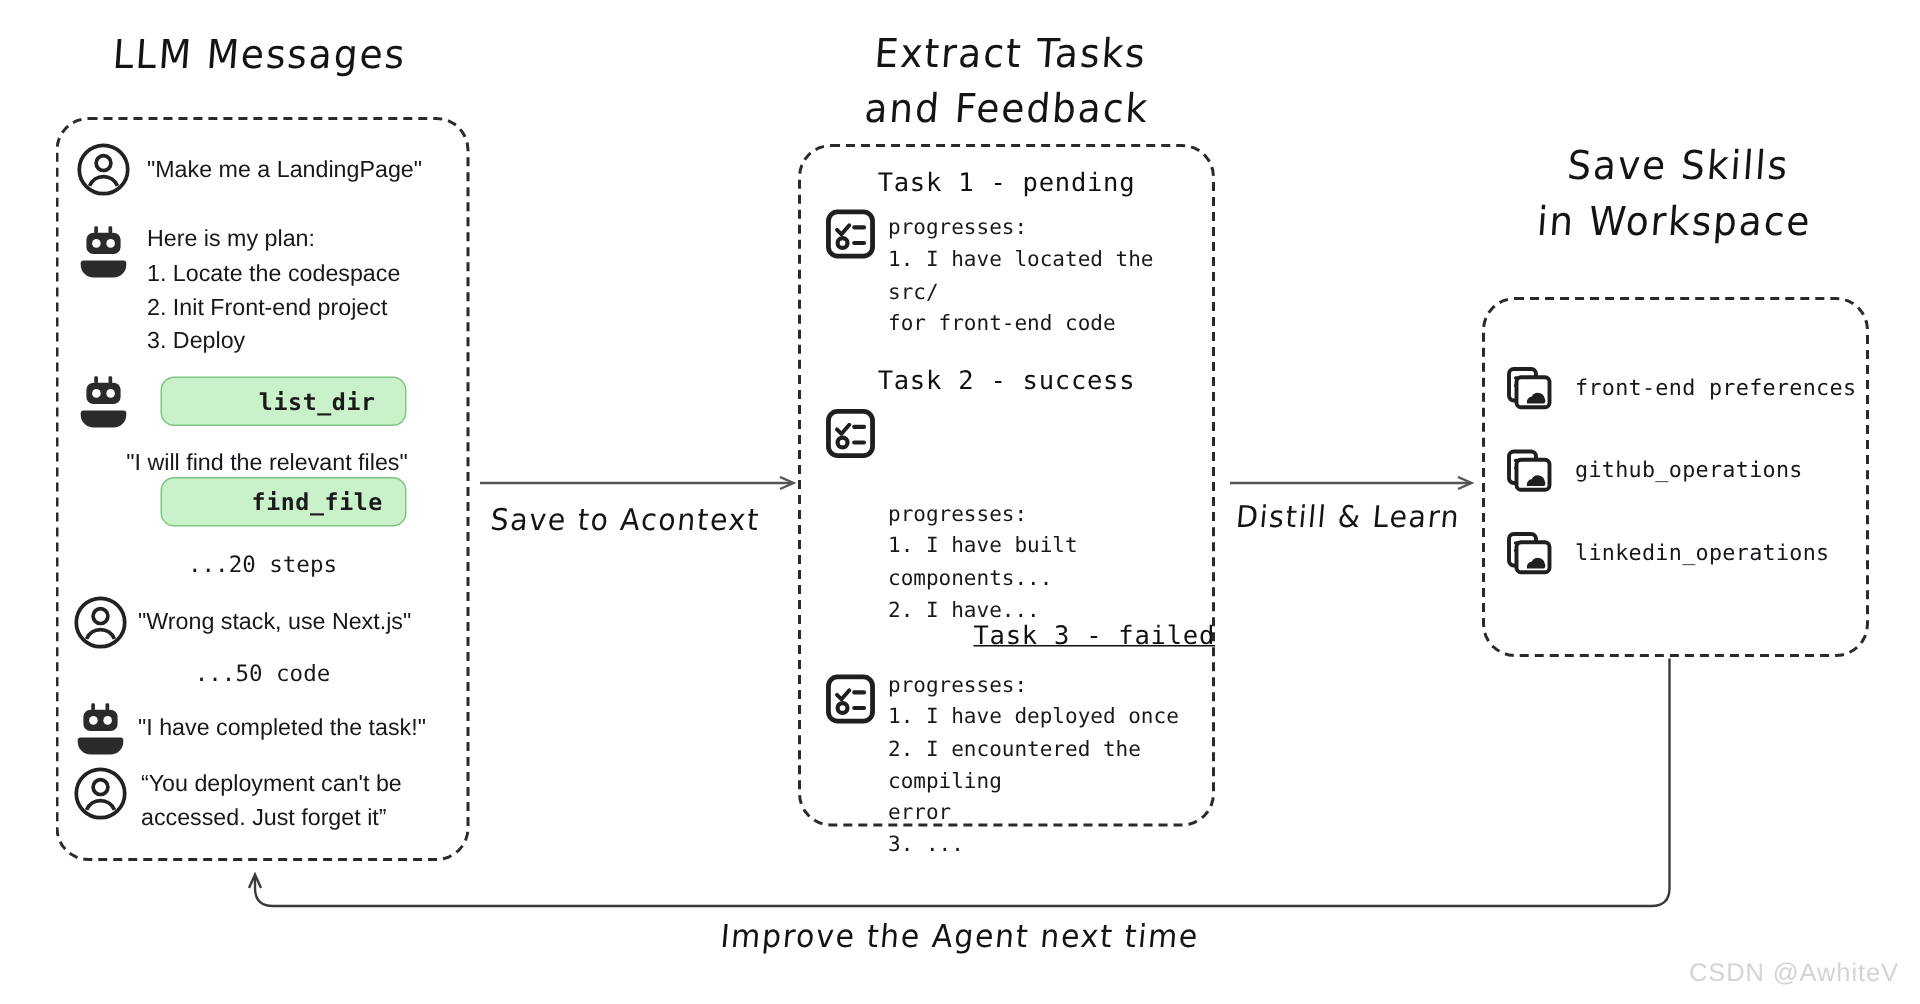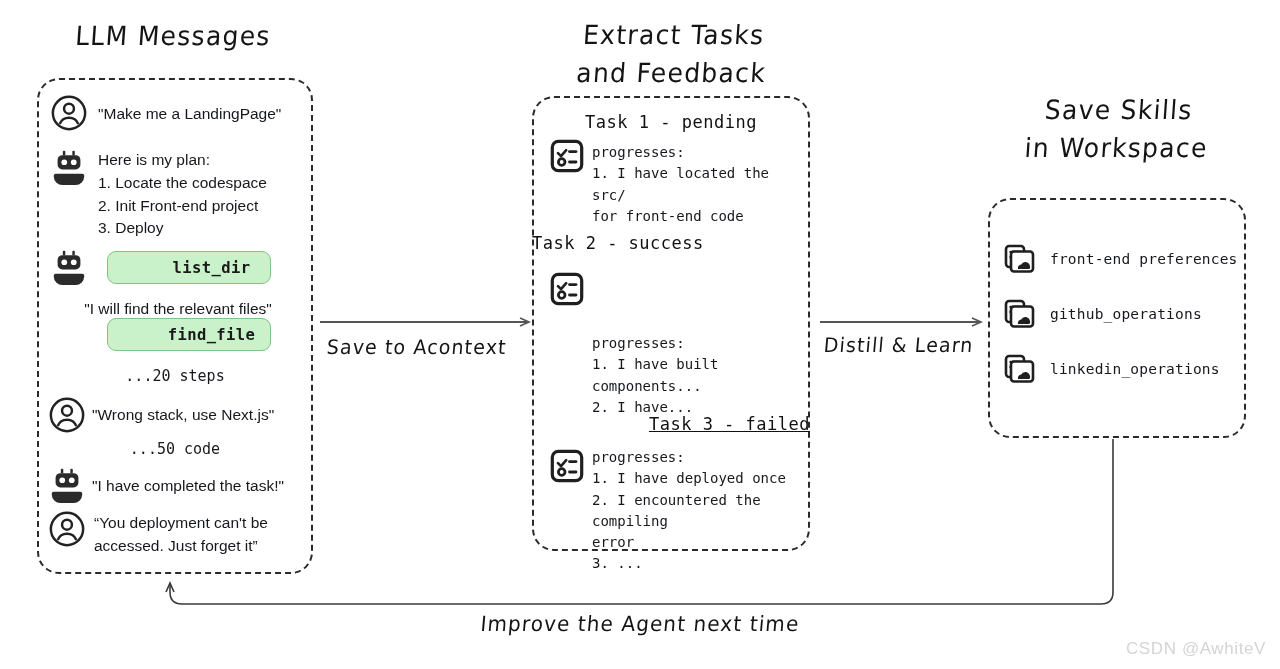--- a/index.html
+++ b/index.html
@@ -231,21 +231,21 @@
       <path d="M8 14.2 l3 3 l5.2 -6" fill="none" stroke="#1f1f1f" stroke-width="2.6" stroke-linecap="round" stroke-linejoin="round"></path>
       <line x1="19.5" y1="12.6" x2="26" y2="12.6" stroke="#1f1f1f" stroke-width="2.8" stroke-linecap="round"></line>
       <circle cx="11.7" cy="23" r="3.3" fill="none" stroke="#1f1f1f" stroke-width="2.8"></circle>
       <line x1="19.5" y1="23" x2="26" y2="23" stroke="#1f1f1f" stroke-width="2.8" stroke-linecap="round"></line>
     </svg>
   </span>
   <div class="task-body" style="left:592px; top:142px; width:210px;">progresses:
 1. I have located the src/
 for front-end code</div>
 
-  <div class="task-title" style="left:532px; top:233px; width:278px; text-align:left;">Task 2 - success</div>
+  <div class="task-title" style="left:532px; top:244px; width:278px; text-align:center;">Task 2 - success</div>
   <span class="abs" style="left:550px; top:272px;">
     <svg class="icon-svg" width="34" height="34" viewBox="0 0 34 34">
       <rect x="2.3" y="2.3" width="29.4" height="29.4" rx="6" fill="none" stroke="#1f1f1f" stroke-width="3.2"></rect>
       <path d="M8 14.2 l3 3 l5.2 -6" fill="none" stroke="#1f1f1f" stroke-width="2.6" stroke-linecap="round" stroke-linejoin="round"></path>
       <line x1="19.5" y1="12.6" x2="26" y2="12.6" stroke="#1f1f1f" stroke-width="2.8" stroke-linecap="round"></line>
       <circle cx="11.7" cy="23" r="3.3" fill="none" stroke="#1f1f1f" stroke-width="2.8"></circle>
       <line x1="19.5" y1="23" x2="26" y2="23" stroke="#1f1f1f" stroke-width="2.8" stroke-linecap="round"></line>
     </svg>
   </span>
   <div class="task-body" style="left:592px; top:333px; width:214px;">progresses:

